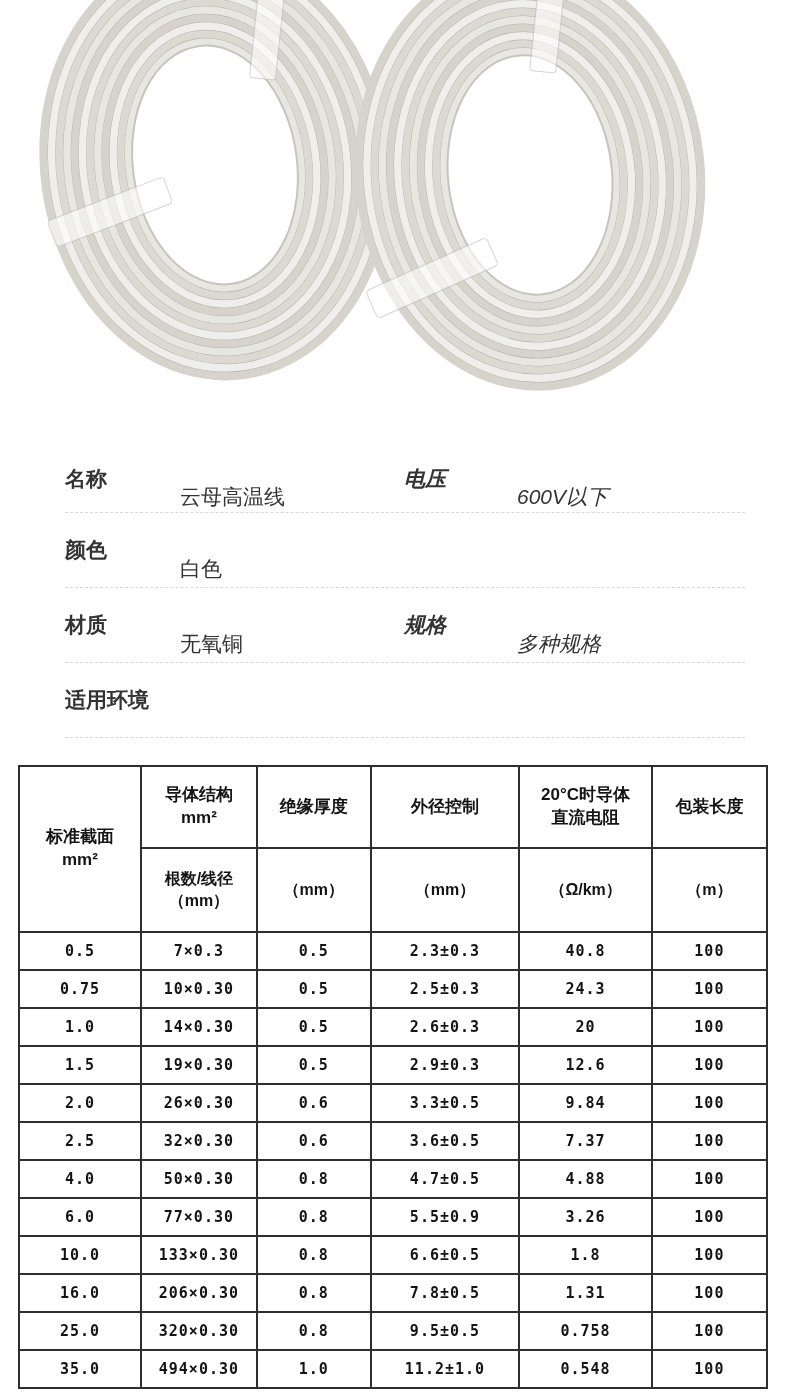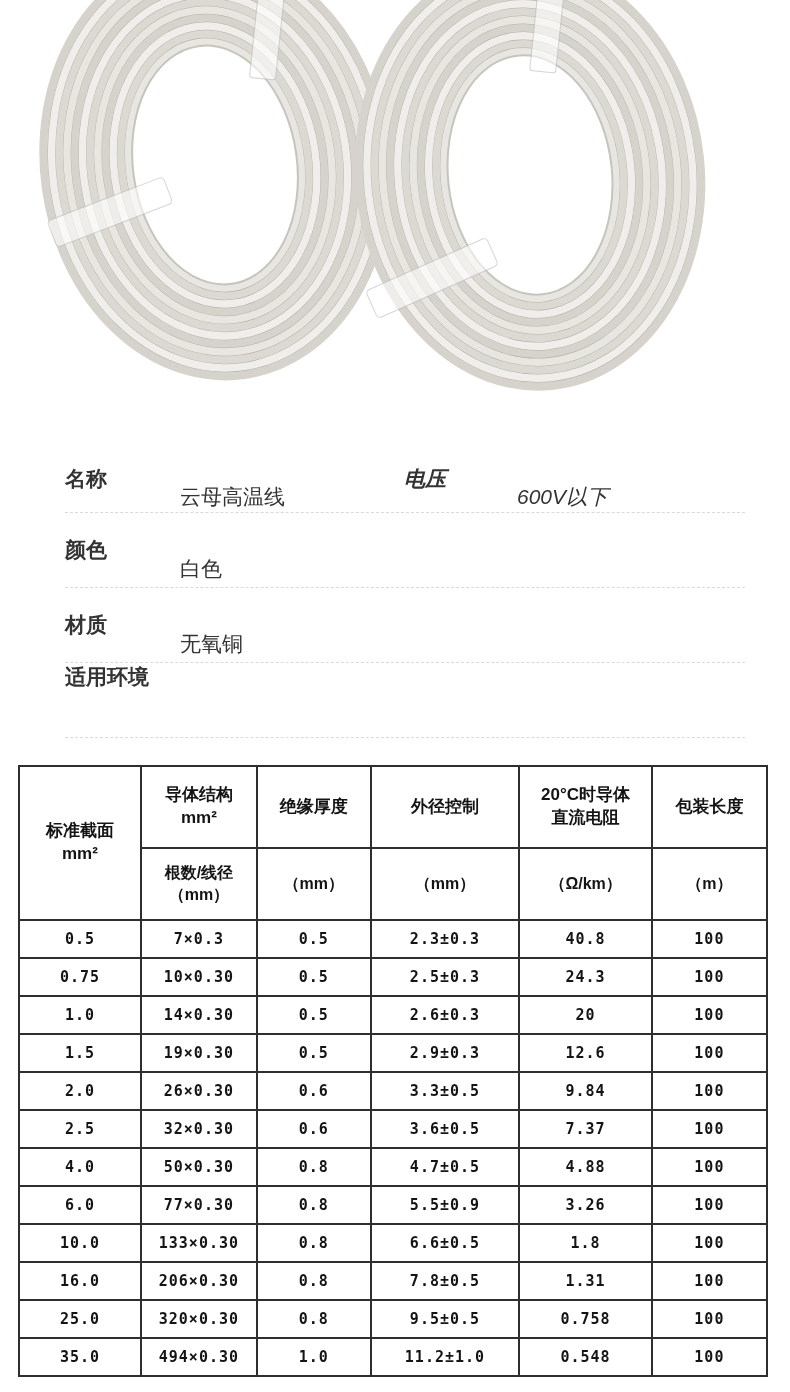--- a/index.html
+++ b/index.html
@@ -10,21 +10,21 @@
   }
 
   
   .hero { position:relative; width:790px; height:445px; overflow:hidden; background:#fff; }
   .hero svg { display:block; }
   .tie { fill:rgba(255,255,255,0.58); stroke:rgba(178,178,178,0.55); stroke-width:1; }
 
   
   .specs { padding:0 45px 0 65px; }
   .spec-row {
-    display:flex; height:74px;
+    display:flex; align-items:center; height:74px;
     border-bottom:1px dashed #d9d9d9; font-size:21px;
   }
   .spec-row.first { height:67px; }
   .spec-cell { display:flex; align-items:center; }
   .spec-cell.left  { width:339px; flex-shrink:0; }
   .spec-cell.right { flex:1;font-style:italic; }
   .spec-label { font-weight:700; color:#333; width:115px; flex-shrink:0; }
   .spec-cell.right .spec-label { width:113px; }
   .spec-value { color:#333;margin-top:37px; }
 
@@ -34,21 +34,21 @@
     border-collapse:collapse; width:750px; table-layout:fixed;
     font-family:"Liberation Sans","DejaVu Sans",sans-serif;
   }
   .spec-table td {
     border:2px solid #2e2e2e; text-align:center; vertical-align:middle;
     color:#141414; padding:0;
   }
   .spec-table thead td { font-weight:700; font-size:17px; line-height:1.35; }
   .spec-table thead .sub { font-size:16px; }
   .spec-table tr.h-top { height:82px; }
-  .spec-table tr.h-sub { height:72px;margin-left:25px; }
+  .spec-table tr.h-sub { height:84px;margin-left:25px; }
   .spec-table tbody td {
     height:36px; font-weight:700; font-size:15px;
     font-family:"DejaVu Sans Mono","Liberation Mono",monospace;
     letter-spacing:1px;
   }
 </style>
 </head>
 <body>
 
 <div class="hero">
@@ -132,20 +132,24 @@
       <span class="spec-label">颜色</span>
       <span class="spec-value">白色</span>
     </div>
   </div>
 
   <div class="spec-row">
     <div class="spec-cell left">
       <span class="spec-label">材质</span>
       <span class="spec-value">无氧铜</span>
     </div>
+    <div class="spec-cell right">
+      <span class="spec-label">规格</span>
+      <span class="spec-value">多种规格</span>
+    </div>
   </div>
 
   <div class="spec-row">
     <span class="spec-label">适用环境</span>
   </div>
 
 </div>
 
 <div class="table-wrap">
   <table class="spec-table">

